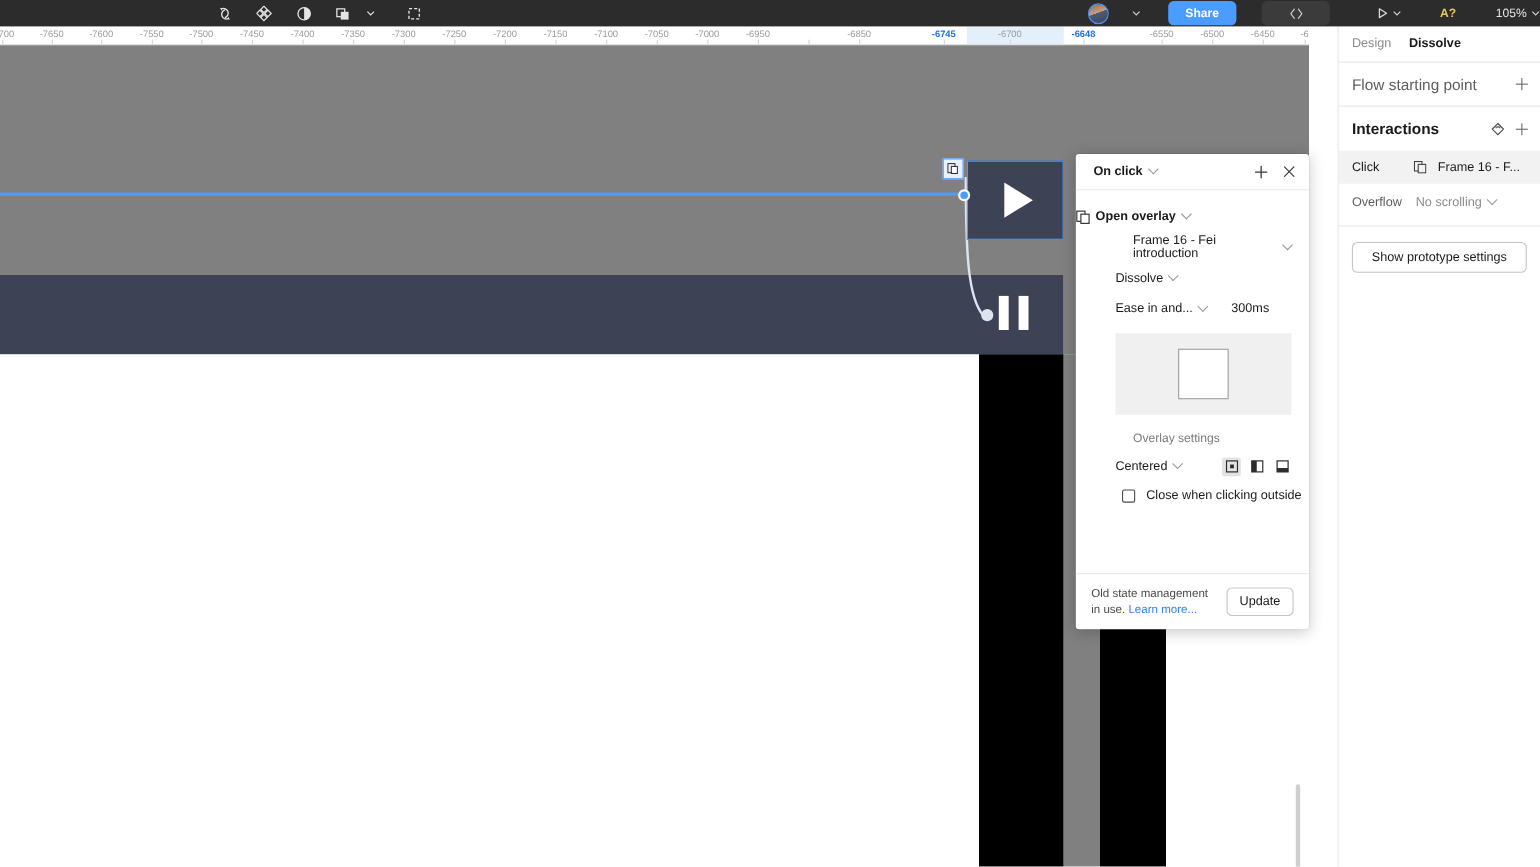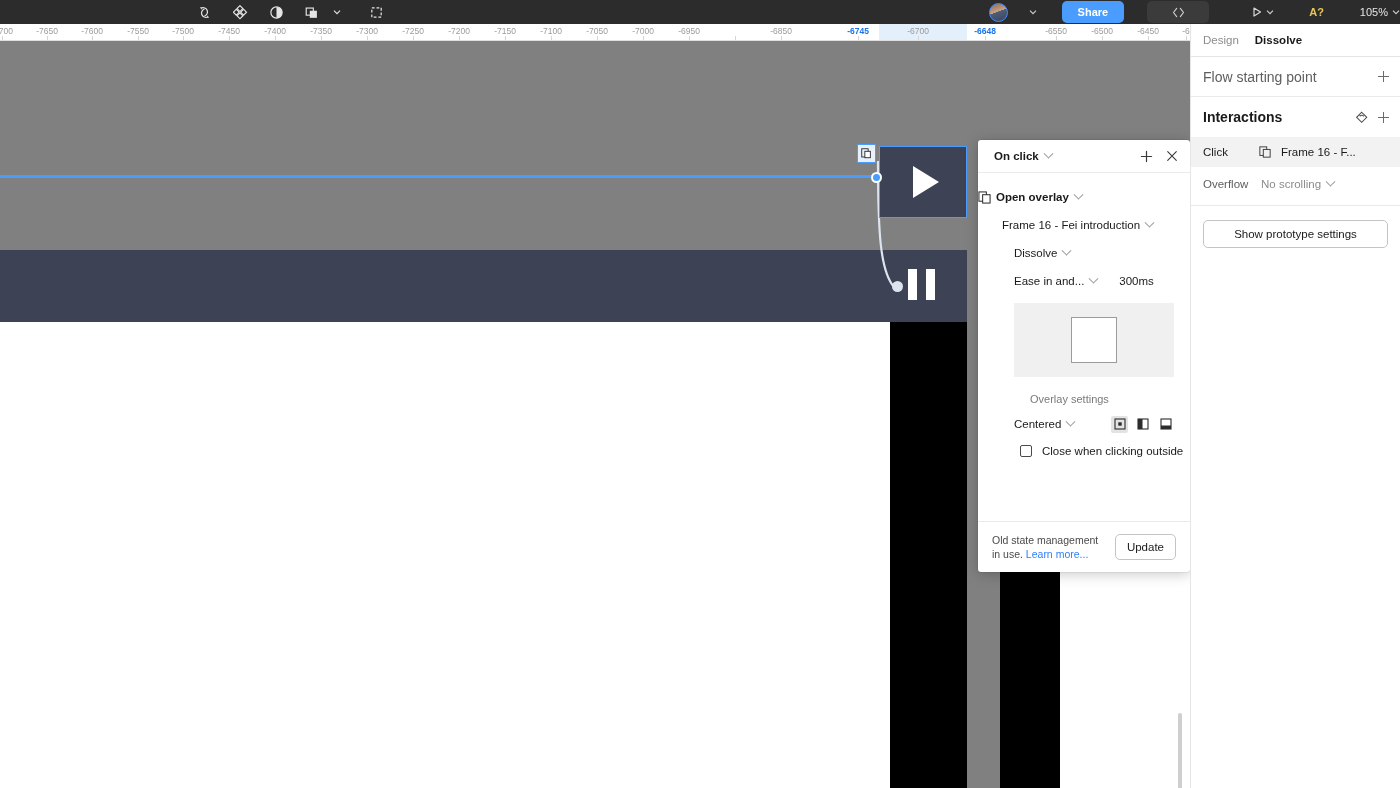--- a/index.html
+++ b/index.html
@@ -184,21 +184,21 @@
   .foot-text { font-size: 10.5px; color: #4a4a4a; line-height: 14px; width: 118px; }
   .foot-link { color: #2d7ff9; cursor: pointer; }
   .upd-btn {
     margin-left: auto; border: 1px solid #c4c4c4; border-radius: 5px;
     font-size: 11.5px; color: #1a1a1a; padding: 6px 11px; background: #fff;
     cursor: pointer; font-family: "Liberation Sans", sans-serif;
   }
 
   
   .sidebar {
-    position: absolute; right: 0; top: 24px; width: 210px; height: 764px;
+    position: absolute; right: 0; top: 24px; width: 184px; height: 764px;
     background: #fff; border-left: 1px solid #e5e5e5; z-index: 55;
   }
   .sb-tabs { height: 33px; display: flex; align-items: center; padding-left: 12px; gap: 16px;
              border-bottom: 1px solid #e5e5e5; }
   .sb-tab { font-size: 11.5px; color: #8c8c8c; cursor: pointer; }
   .sb-tab.active { color: #1a1a1a; font-weight: 700; }
   .sb-sec {
     height: 40px; display: flex; align-items: center; padding: 0 11px 0 12px;
     border-bottom: 1px solid #e9e9e9;
   }
@@ -431,21 +431,21 @@
         <span class="action-ico">
           <svg width="13" height="13" viewBox="0 0 14 14">
               <rect x="1" y="1" width="8" height="10" fill="none" stroke="#2c2c2c" stroke-width="1.1"></rect>
               <rect x="5" y="4" width="8" height="9" fill="#fff" stroke="#2c2c2c" stroke-width="1.1"></rect>
             </svg>
         </span>
         <span class="lbl-bold">Open overlay</span>
         <span class="caret clk"></span>
       </div>
 
-      <div class="row indent" style="padding-left:24px">
+      <div class="row indent" style="padding-left:52px">
         <span class="lbl">Frame 16 - Fei introduction</span>
         <span class="caret clk"></span>
       </div>
 
       <div class="row indent" style="padding-left:36px">
         <span class="lbl">Dissolve</span>
         <span class="caret clk"></span>
       </div>
 
       <div class="row indent" style="padding-left:36px">

